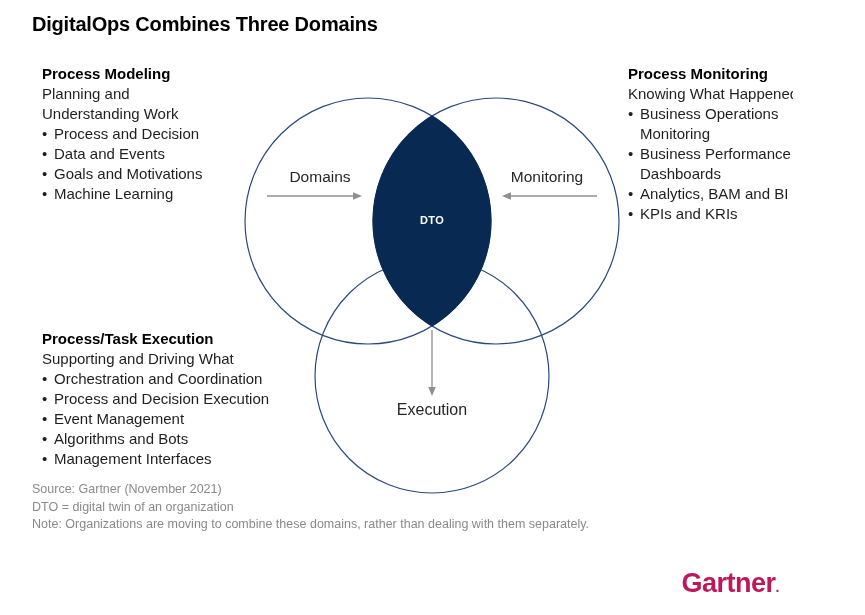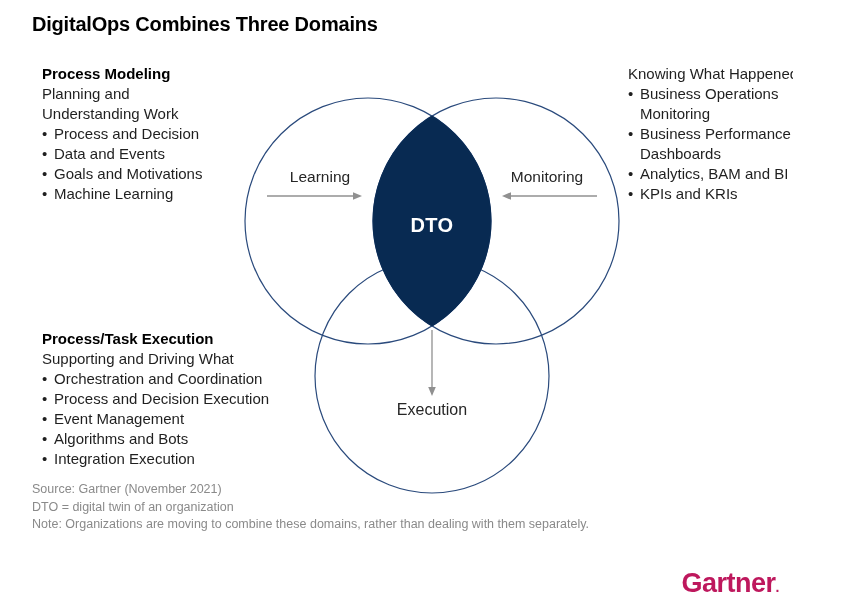--- a/index.html
+++ b/index.html
@@ -22,21 +22,21 @@
   #block-execution { left:42px;  top:329px; width:292px; }
   #venn-svg { left:0; top:0; width:865px; height:615px; pointer-events:none; }
   .venn-label {
     font-size:15.5px; color:#262626; text-align:center;
   }
   #label-modeling   { left:258px; top:168px; width:124px; }
   #label-monitoring { left:485px; top:168px; width:124px; }
   #label-execution  { left:370px; top:401px; width:124px; font-size:16px; }
   #label-dto {
     left:392px; top:214px; width:80px; text-align:center;
-    color:#ffffff; font-weight:bold; font-size:20px; letter-spacing:0.4px;
+    color:#ffffff; font-weight:bold; font-size:11px; letter-spacing:0.4px;
   }
   #footer { left:32px; top:481px; font-size:12.5px; line-height:17.5px; color:#8a8a8a; }
   #logo {
     right:14px; bottom:16px; font-size:27px; font-weight:bold;
     color:#be185d; letter-spacing:-0.5px;
   }
   #logo .mark { font-size:14px; font-weight:bold; }
 </style>
 </head>
 <body>
@@ -51,38 +51,39 @@
     <div>Understanding Work</div>
     <ul>
       <li>Process and Decision</li>
       <li>Data and Events</li>
       <li>Goals and Motivations</li>
       <li>Machine Learning</li>
     </ul>
   </div>
 
   <div id="block-monitoring" class="abs block">
+    <div class="heading">Process Monitoring</div>
     <div>Knowing What Happened</div>
     <ul>
       <li>Business Operations Monitoring</li>
       <li>Business Performance Dashboards</li>
       <li>Analytics, BAM and BI</li>
       <li>KPIs and KRIs</li>
     </ul>
   </div>
 
   <div id="block-execution" class="abs block">
     <div class="heading">Process/Task Execution</div>
     <div>Supporting and Driving What</div>
     <ul>
       <li>Orchestration and Coordination</li>
       <li>Process and Decision Execution</li>
       <li>Event Management</li>
       <li>Algorithms and Bots</li>
-      <li>Integration Execution</li>
+      <li>Management Interfaces</li>
     </ul>
   </div>
 
   <svg id="venn-svg" class="abs" viewBox="0 0 865 615">
     <circle cx="368" cy="221" r="123" fill="none" stroke="#2a4a7c" stroke-width="1.2"></circle>
     <circle cx="496" cy="221" r="123" fill="none" stroke="#2a4a7c" stroke-width="1.2"></circle>
     <circle cx="432" cy="376" r="117" fill="none" stroke="#2a4a7c" stroke-width="1.2"></circle>
     <path d="M 432 116 A 123 123 0 0 1 432 326 A 123 123 0 0 1 432 116 Z" fill="#082a52" stroke="#082a52" stroke-width="1"></path>
     <g>
       <line x1="267" y1="196" x2="354" y2="196" stroke="#909090" stroke-width="1.3"></line>
@@ -91,21 +92,21 @@
     <g>
       <line x1="597" y1="196" x2="510" y2="196" stroke="#909090" stroke-width="1.3"></line>
       <polygon points="502,196 511,192.2 511,199.8" fill="#909090"></polygon>
     </g>
     <g>
       <line x1="432" y1="330" x2="432" y2="388" stroke="#909090" stroke-width="1.3"></line>
       <polygon points="432,396 428.2,387 435.8,387" fill="#909090"></polygon>
     </g>
   </svg>
 
-  <div id="label-modeling" class="abs venn-label">Learning</div>
+  <div id="label-modeling" class="abs venn-label">Domains</div>
   <div id="label-monitoring" class="abs venn-label">Monitoring</div>
   <div id="label-dto" class="abs">DTO</div>
   <div id="label-execution" class="abs venn-label">Execution</div>
 
   <div id="footer" class="abs">
     <div>Source: Gartner (November 2021)</div>
     <div>DTO = digital twin of an organization</div>
     <div>Note: Organizations are moving to combine these domains, rather than dealing with them separately.</div>
   </div>
 

